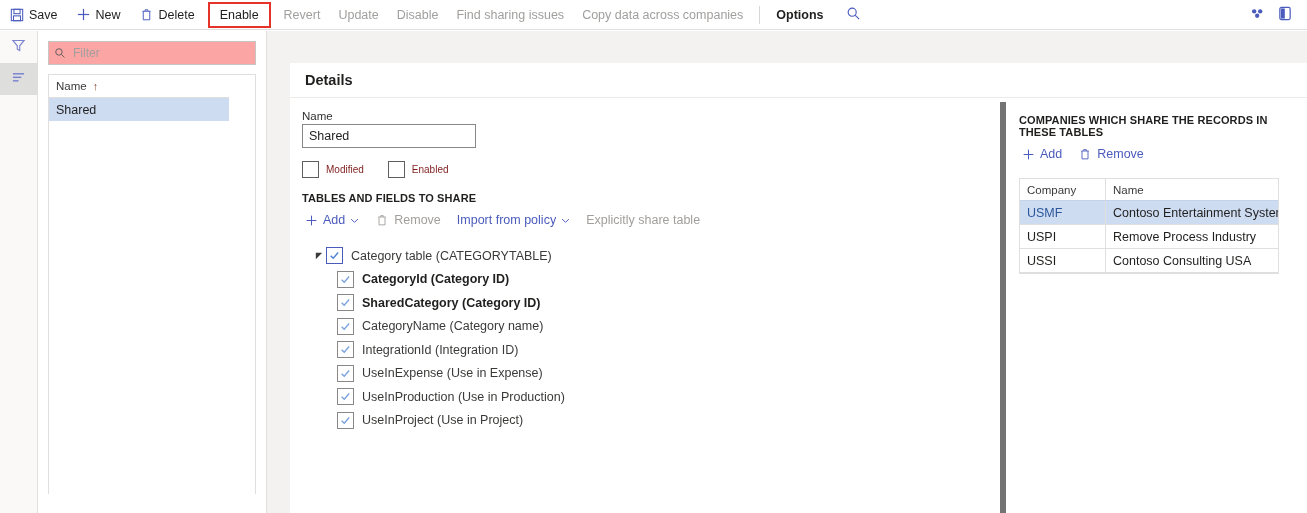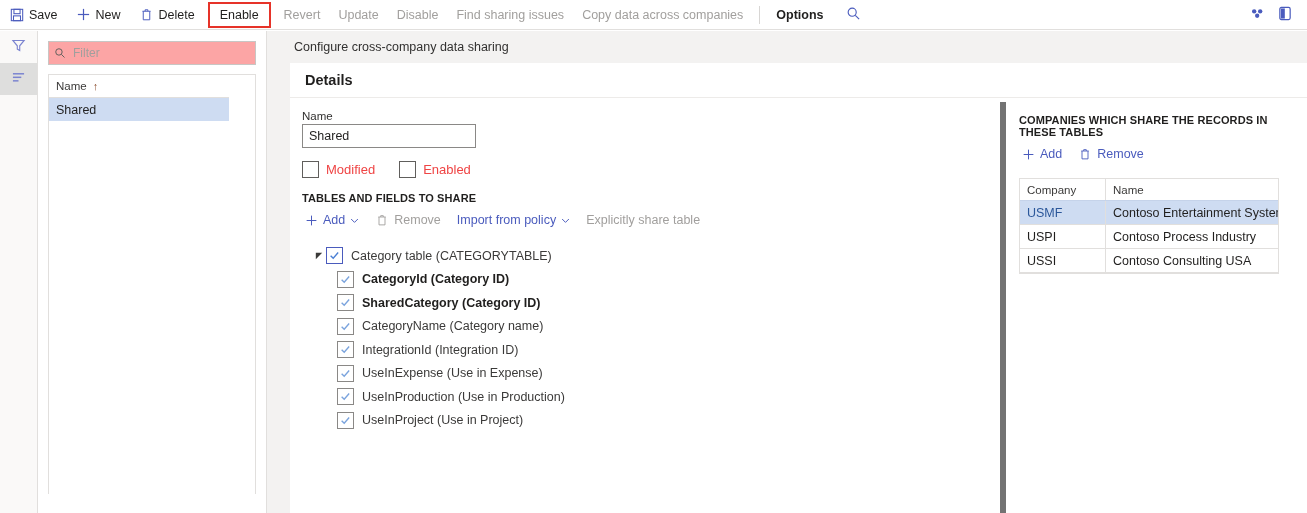--- a/index.html
+++ b/index.html
@@ -249,22 +249,22 @@
     align-items: center;
     justify-content: center;
     flex: 0 0 auto;
   }
   .cb.checked { border-color: #8a8886; }
   .cb.focused { border-color: #4a5bbd; }
   .cb svg { display: block; }
   .cbrow .cb-label {
     margin-left: 7px;
     margin-right: 24px;
-    font-size: 13px;
-    color: #ef4444;
+    font-size: 10px;
+    color: #7f1d1d;
   }
   .section-title {
     margin-top: 14px;
     font-size: 11px;
     font-weight: bold;
     color: #201f1e;
     letter-spacing: .1px;
   }
   .minibar {
     display: flex;
@@ -492,21 +492,20 @@
         <span class="ng-sort">↑</span>
       </div>
       <div class="ng-row selected">
         <span>Shared</span>
       </div>
     </div>
   </div>
 
   <div class="content">
 
-    <div class="pagetitle">Configure cross-company data sharing</div>
 
     <div class="card">
       <div class="card-head">Details</div>
 
       <div class="card-body">
 
         <div class="col-left">
 
           <div class="fld-label">Name</div>
           <input class="fld-input" type="text" value="Shared" style="">
@@ -678,21 +677,21 @@
               <div class="g-cell g-c1">Company</div>
               <div class="g-cell g-c2">Name</div>
             </div>
 
             <div class="g-row selected">
               <div class="g-cell g-c1">USMF</div>
               <div class="g-cell g-c2">Contoso Entertainment System ...</div>
             </div>
             <div class="g-row">
               <div class="g-cell g-c1">USPI</div>
-              <div class="g-cell g-c2">Contoso Process Industry</div>
+              <div class="g-cell g-c2">Remove Process Industry</div>
             </div>
             <div class="g-row">
               <div class="g-cell g-c1">USSI</div>
               <div class="g-cell g-c2">Contoso Consulting USA</div>
             </div>
           </div>
 
         </div>
 
       </div>

